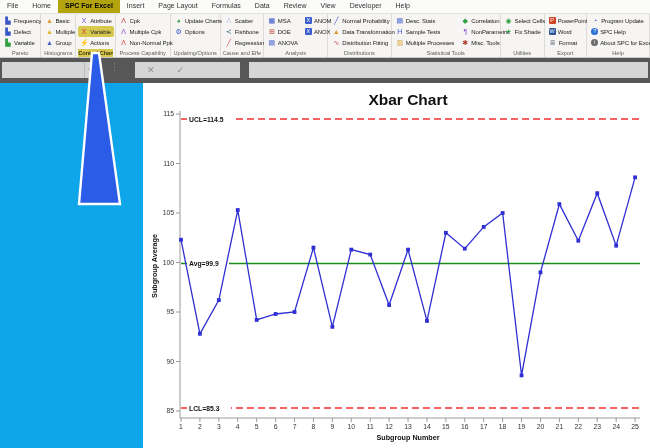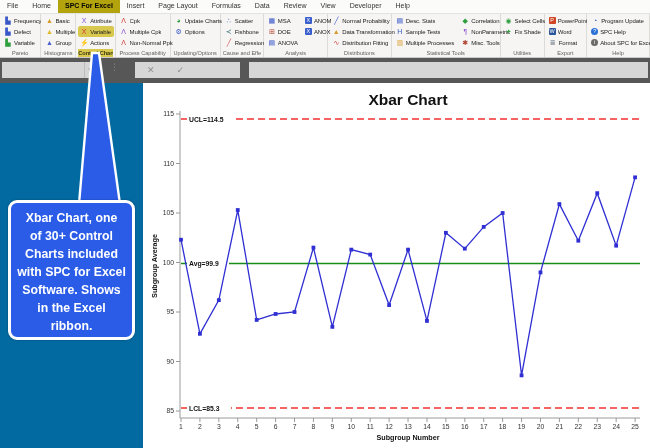--- a/index.html
+++ b/index.html
@@ -37,21 +37,21 @@
     display:flex;align-items:center;justify-content:flex-end;}
   .nbox-arrow{font-size:7px;color:#555;padding:0 3px;border-left:1px solid #bdbdbd;height:16px;
     display:flex;align-items:center;}
   .fsep{position:absolute;left:110px;top:4px;color:#8a8a8a;font-size:9px;}
   .fbtns{position:absolute;left:135px;top:4px;width:105px;height:16px;background:#d6d6d6;
     display:flex;align-items:center;gap:22px;padding-left:12px;box-sizing:border-box;}
   .fbtns span{color:#8f8f8f;font-size:9px;}
   .finput{position:absolute;left:249px;top:4px;right:2px;height:16px;background:#d6d6d6;}
 
   
-  .content{position:relative;height:366px;background:#0369a1;}
+  .content{position:relative;height:366px;background:#0ea5e9;}
   .chart-panel{position:absolute;left:143px;top:0;width:507px;height:366px;background:#fff;}
 
   
   .callout{position:absolute;left:8px;top:200px;width:127px;height:140px;box-sizing:border-box;
     border:3px solid #fff;border-radius:9px;color:#fff;z-index:6;
     font-size:12.3px;font-weight:600;line-height:1.46;text-align:center;
     white-space:pre-line;padding-top:7px;box-shadow:0 0 2px rgba(0,0,0,.35);}
   .tailsvg{position:absolute;left:70px;top:50px;z-index:5;}
 
   svg text{font-family:"Liberation Sans",sans-serif;}
@@ -441,21 +441,14 @@
           <rect x="452.34000000000003" y="108.3" width="3.8" height="3.8" fill="#2f2fd3"></rect>
           <rect x="471.26000000000005" y="160.76999999999998" width="3.8" height="3.8" fill="#2f2fd3"></rect>
           <rect x="490.18000000000006" y="92.46000000000005" width="3.8" height="3.8" fill="#2f2fd3"></rect>
         </svg>
     </div>
   </div>
 
   <svg class="tailsvg" width="60" height="158">
     <polygon id="tailpoly" points="22,3 29,3 50,154 9,154" stroke="#ffffff" stroke-width="2.4" fill="#2a5ce8"></polygon>
   </svg>
-  <div class="callout" id="callout" style="background: rgb(42, 92, 232);">Xbar Chart, one
-of 30+ Control
-Charts included
-with SPC for Excel
-Software. Shows
-in the Excel
-ribbon.</div>
 
 </div>
 
 </body></html>

